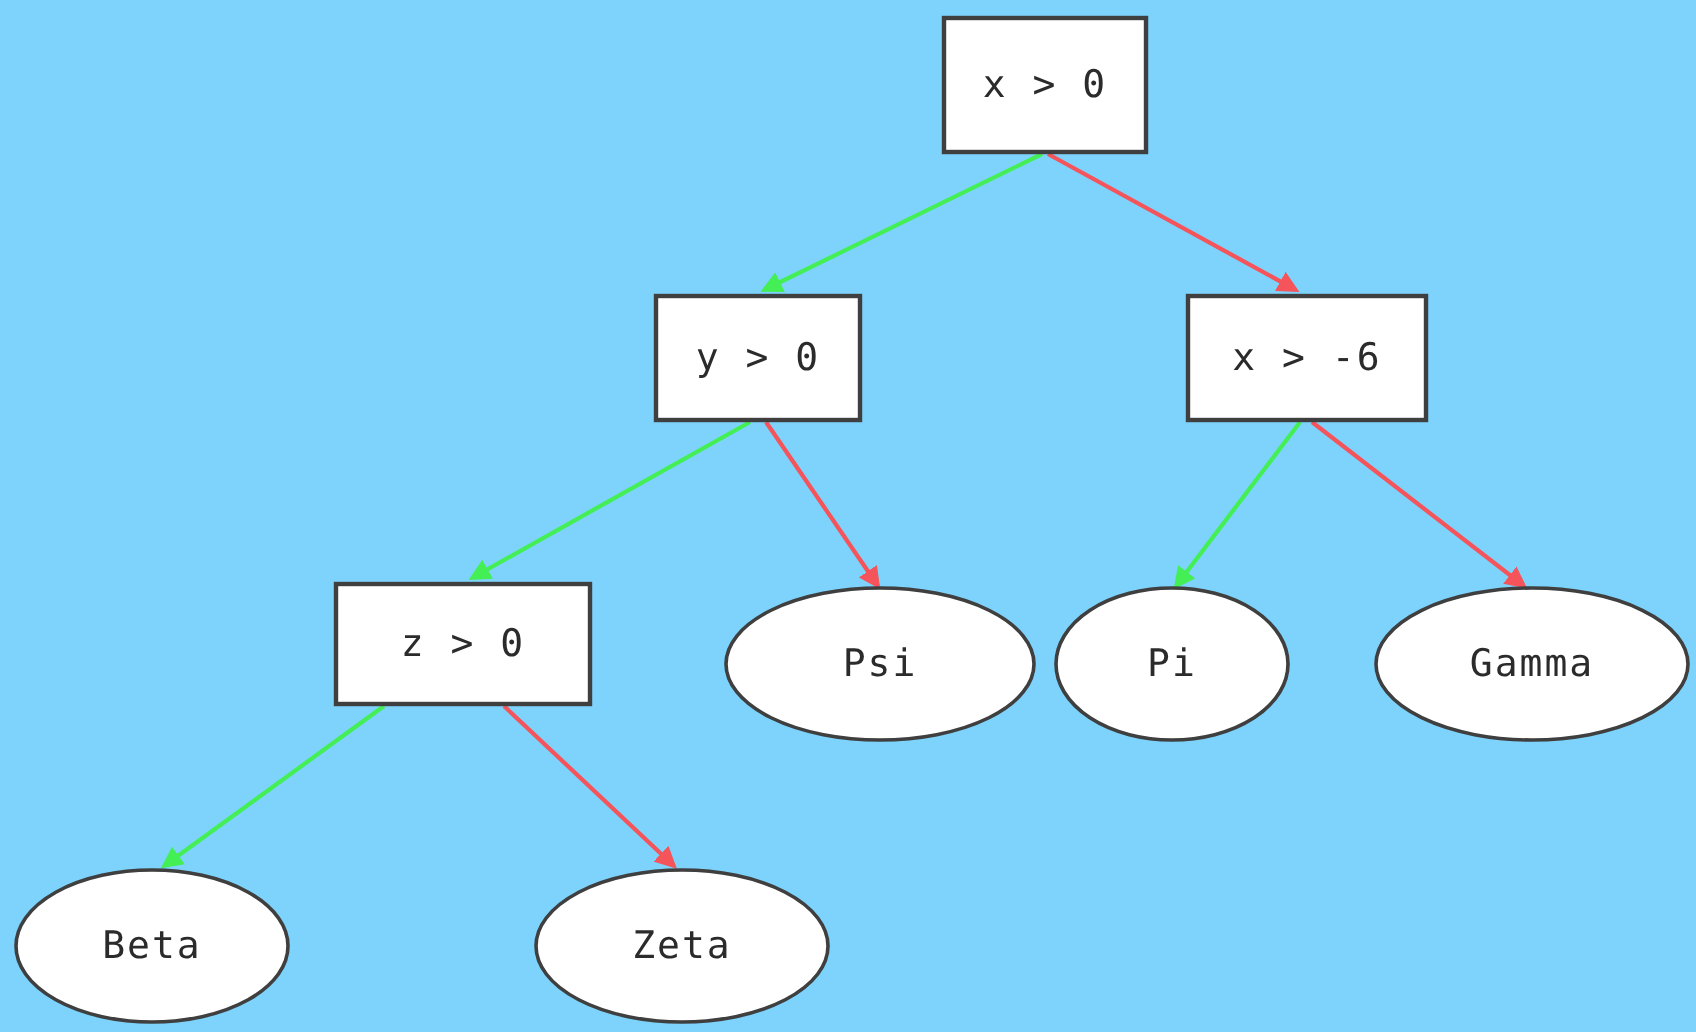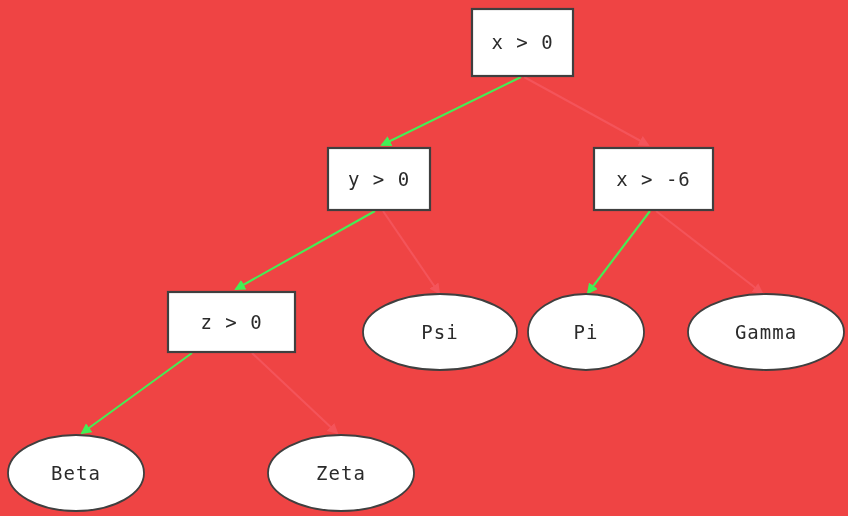--- a/index.html
+++ b/index.html
@@ -8,21 +8,21 @@
     padding: 0;
     background: #ffffff;
   }
   body {
     font-family: "DejaVu Sans Mono", "Liberation Mono", monospace;
   }
   #canvas {
     position: relative;
     width: 848px;
     height: 516px;
-    background: #ef4444;
+    background: #7dd3fc;
     overflow: hidden;
   }
   #diagram-svg {
     position: absolute;
     left: 0;
     top: 0;
     width: 848px;
     height: 516px;
     display: block;
   }

